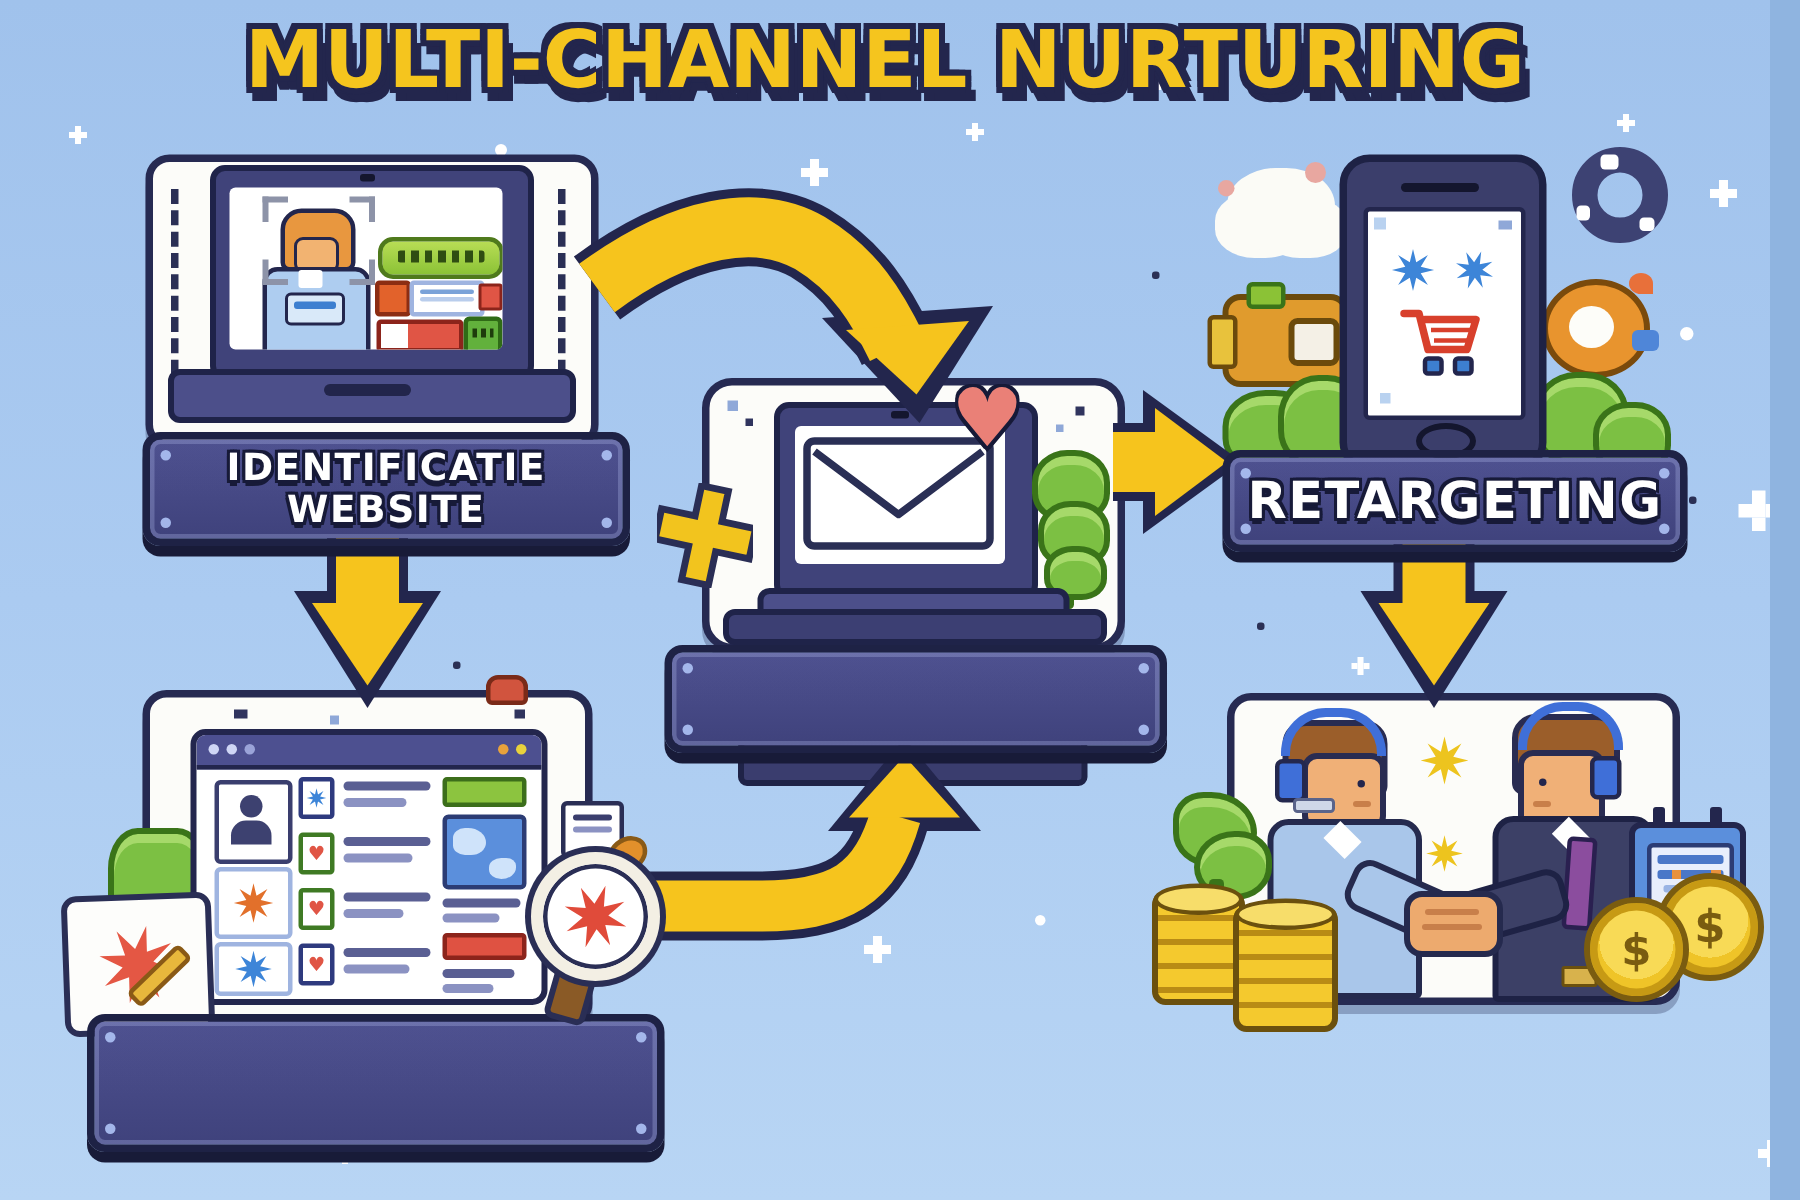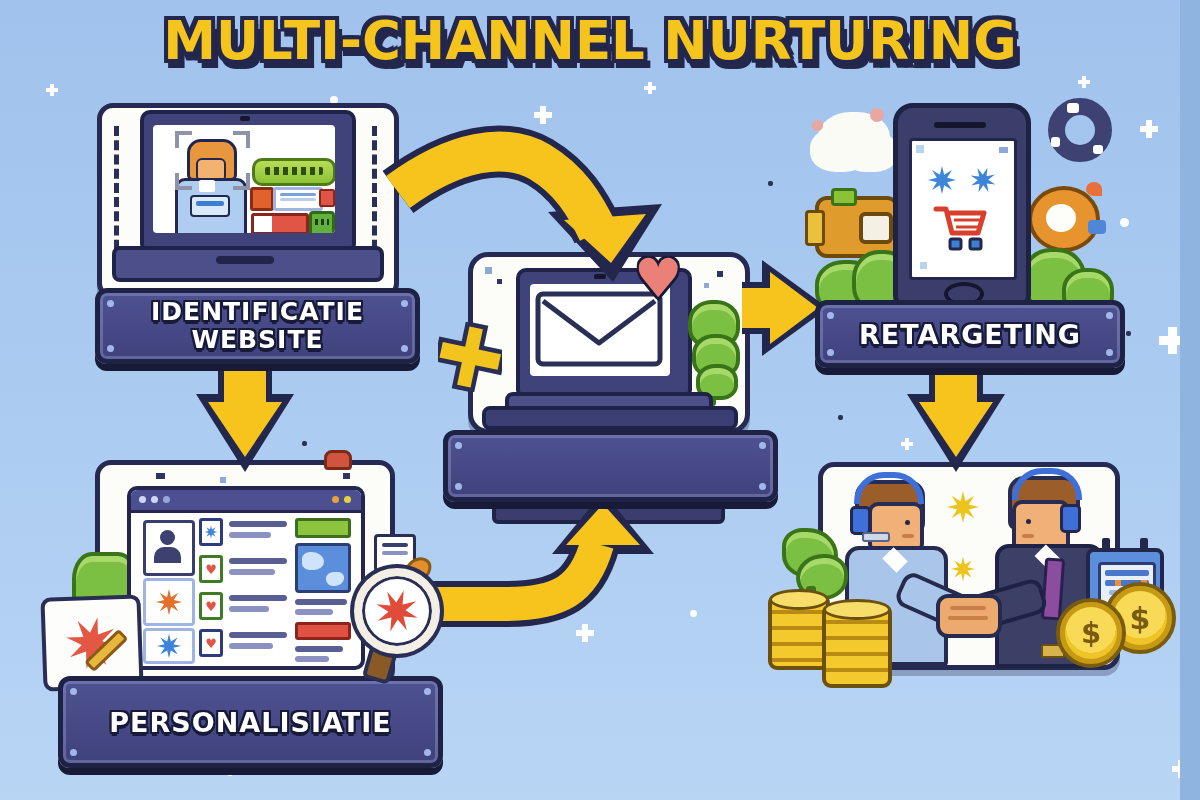--- a/index.html
+++ b/index.html
@@ -216,21 +216,21 @@
         <rect x="40" y="40" width="11" height="10" rx="2" fill="#3d7fd0" stroke="#23264d" stroke-width="3"></rect>
       </svg>
     </div>
     <div class="abs" style="left:46px;top:174px;width:32px;height:16px;border:4px solid #14162e;border-radius:50%;background:#3b3e6b;"></div>
   </div>
   <div class="sign" style="left:815px;top:300px;width:300px;height:58px;">
     <span class="rivet" style="left:7px;top:7px;"></span>
     <span class="rivet" style="right:7px;top:7px;"></span>
     <span class="rivet" style="left:7px;bottom:7px;"></span>
     <span class="rivet" style="right:7px;bottom:7px;"></span>
-    <div class="sign-text o-navy" style="font-size:27px;">RETARGETING</div>
+    <div class="sign-text o-navy" style="font-size:34px;">RETARGETING</div>
   </div>
 
   <div class="card" style="left:95px;top:460px;width:290px;height:215px;z-index:2;">
     <div class="abs" style="left:56px;top:8px;width:9px;height:6px;background:#30345e;"></div>
     <div class="abs" style="left:120px;top:12px;width:6px;height:6px;background:#8fa8d8;"></div>
     <div class="abs" style="right:40px;top:8px;width:7px;height:6px;background:#30345e;"></div>
   </div>
   <div class="abs" style="left:324px;top:450px;width:22px;height:14px;background:#d1543e;border:3px solid #7a2a18;border-radius:8px 8px 4px 4px;z-index:3;"></div>
   <div class="bush" style="left:72px;top:552px;width:58px;height:82px;z-index:3;border-radius:30% 30% 20% 20%;"></div>
 
@@ -318,21 +318,20 @@
         <polygon points="31,16 21.5,18.3 26.6,26.6 18.3,21.5 16,31 13.7,21.5 5.4,26.6 10.5,18.3 1,16 10.5,13.7 5.4,5.4 13.7,10.5 16,1 18.3,10.5 26.6,5.4 21.5,13.7" fill="#e45744"></polygon>
       </svg>
     <div class="abs" style="left:36px;top:44px;width:42px;height:8px;background:#e8b83c;border:3px solid #8a5a16;border-radius:4px;transform:rotate(-42deg);"></div>
   </div>
   <div class="sign" style="left:58px;top:676px;width:375px;height:82px;">
     <span class="rivet" style="left:7px;top:7px;"></span>
     <span class="rivet" style="right:7px;top:7px;"></span>
     <span class="rivet" style="left:7px;bottom:7px;"></span>
     <span class="rivet" style="right:7px;bottom:7px;"></span>
     <div class="sign-text o-navy" style="font-size:27px;line-height:31px;">
-      <div>PERSONALISIATIE</div>
     </div>
   </div>
 
   <div class="card" style="left:818px;top:462px;width:292px;height:198px;z-index:2;">
     <div class="abs" style="right:60px;top:24px;width:8px;height:8px;background:#b9882a;"></div>
     <div class="abs" style="right:40px;top:40px;width:10px;height:8px;background:#dfe8f8;"></div>
   </div>
 
   <svg class="abs" style="left:946px;top:490px;z-index:3;" width="34" height="34" viewBox="0 0 32 32">
     <polygon points="31,16 21.5,18.3 26.6,26.6 18.3,21.5 16,31 13.7,21.5 5.4,26.6 10.5,18.3 1,16 10.5,13.7 5.4,5.4 13.7,10.5 16,1 18.3,10.5 26.6,5.4 21.5,13.7" fill="#edc41e"></polygon>

